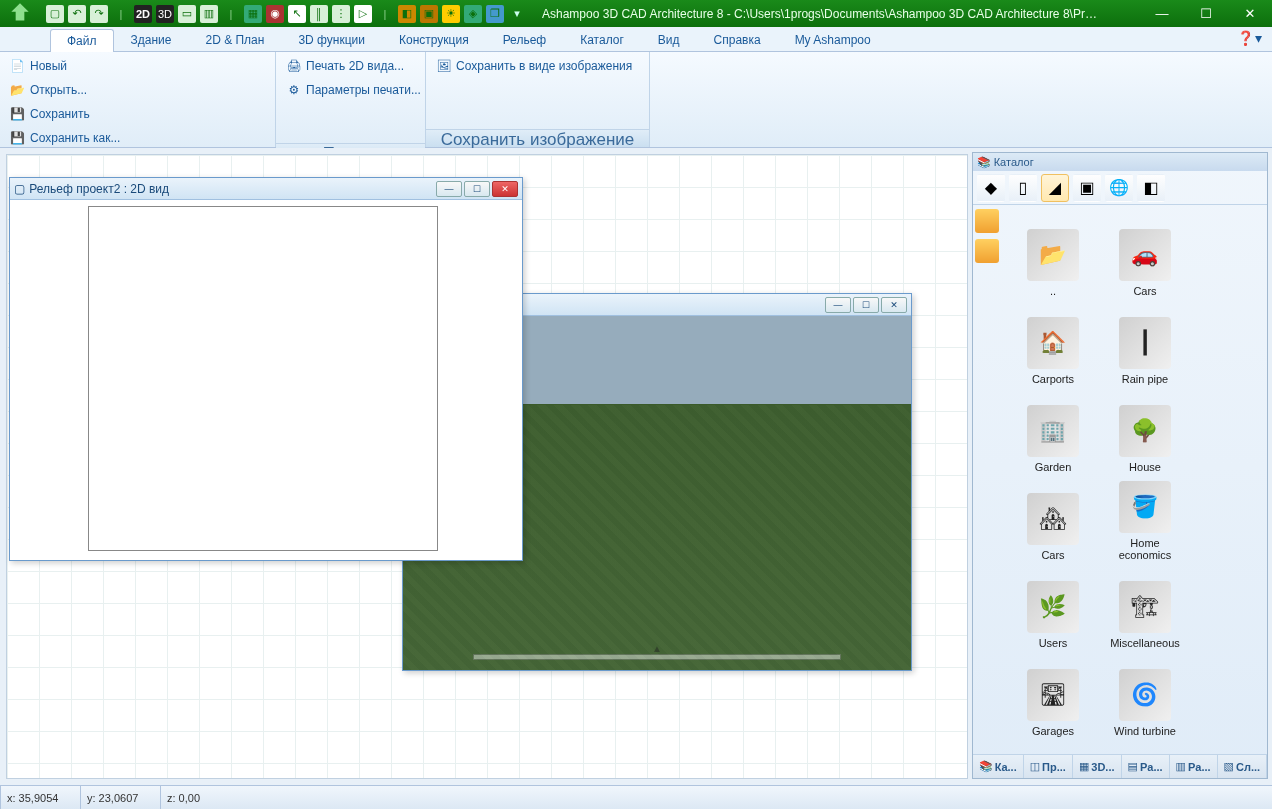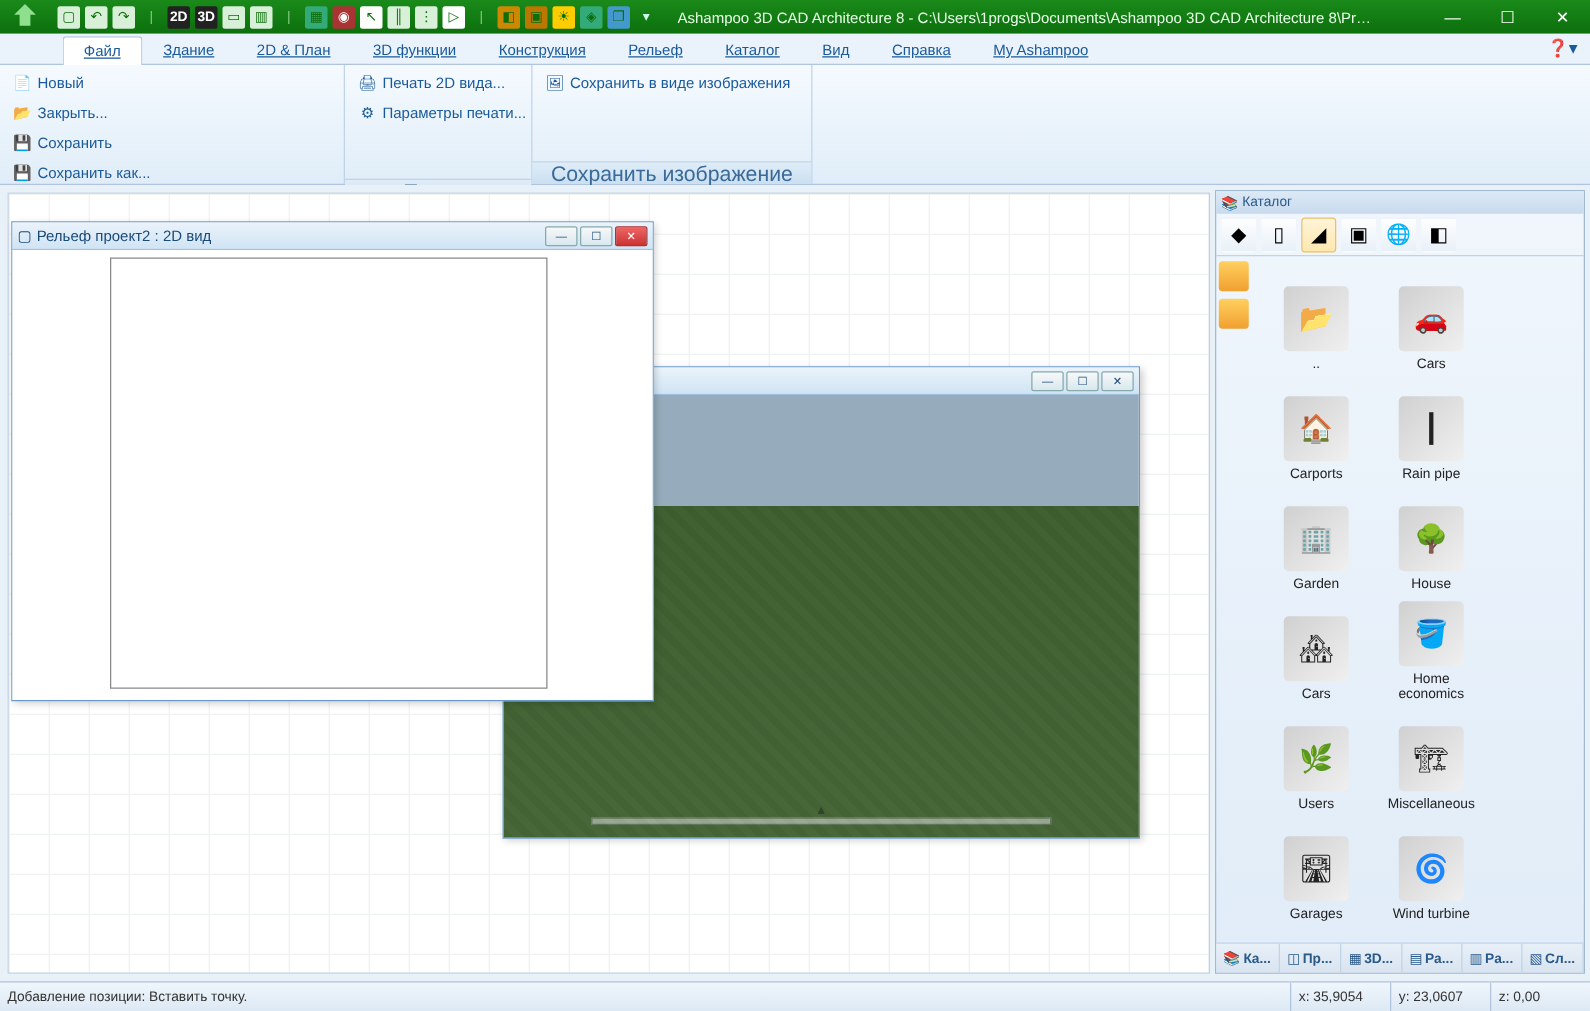--- a/index.html
+++ b/index.html
@@ -9,21 +9,21 @@
 .titlebar { height: 27px; background: linear-gradient(#1a8a1a,#0c6f0c); display: flex; align-items: center; color: #fff; font-size: 12px; position: relative; }
 .titlebar .logo { width: 40px; height: 27px; display:flex; align-items:center; justify-content:center; }
 .titlebar .qat { display:flex; align-items:center; gap:4px; padding:0 6px; }
 .titlebar .qat span { width:18px; height:18px; display:inline-flex; align-items:center; justify-content:center; font-size:11px; color:#0c6f0c; background:#d8f0d8; border-radius:2px; cursor:pointer; }
 .titlebar .title { margin-left:10px; color:#e8ffe8; font-size:12px; white-space:nowrap; overflow:hidden; text-overflow:ellipsis; max-width:560px; }
 .titlebar .winbtns { position:absolute; right:0; top:0; display:flex; }
 .titlebar .winbtns div { width:44px; height:27px; display:flex; align-items:center; justify-content:center; color:#fff; font-size:13px; cursor:pointer; }
 
 
 .ribbontabs { height:25px; background:#eaf3fb; border-bottom:1px solid #b0c4de; display:flex; align-items:flex-end; padding-left:50px; position:relative; }
-.ribbontabs .tab { padding:4px 16px; font-size:12px; color:#1a5a9a; cursor:pointer; border:1px solid transparent; border-bottom:none;text-decoration:underline; }
+.ribbontabs .tab { padding:4px 16px; font-size:12px; color:#1a5a9a; cursor:pointer; border:1px solid transparent; border-bottom:none; }
 .ribbontabs .tab.active { background:#fff; border-color:#b0c4de; color:#1a5a9a; border-radius:3px 3px 0 0; position:relative; top:1px; }
 .ribbontabs .help { position:absolute; right:10px; top:3px; font-size:14px; color:#1a5a9a; cursor:pointer; }
 
 
 .ribbon { height:96px; background:linear-gradient(#f5faff,#e0edf8); border-bottom:1px solid #b0c4de; display:flex; }
 .ribbongroup { border-right:1px solid #c0d4e8; display:flex; flex-direction:column; }
 .ribbongroup .body { flex:1; display:flex; flex-wrap:wrap; flex-direction:column; align-content:flex-start; padding:2px 4px; }
 .ribbongroup .caption { height:18px; text-align:center; font-size:17px; color:#3a6a9a; background:linear-gradient(#e0edf8,#cadff0); border-top:1px solid #c0d4e8;margin-top:39px; }
 .rbtn { height:24px; display:flex; align-items:center; gap:4px; padding:0 6px; font-size:12px; color:#1a5a9a; cursor:pointer; border-radius:3px; white-space:nowrap; }
 .rbtn .ic { width:16px; height:16px; display:inline-flex; align-items:center; justify-content:center; font-size:12px; }
@@ -76,21 +76,21 @@
     <svg width="26" height="26" viewBox="0 0 24 24">
         <path fill="#8ee08e" d="M12 2 4 10h4v8h8v-8h4z"></path>
       </svg>
   </div>
   <div class="qat">
     <span>▢</span>
     <span>↶</span>
     <span>↷</span>
     <span style="background:none;color:#8c8">|</span>
     <span style="background:#222;color:#fff;font-weight:bold">2D</span>
-    <span style="background:#222;color:#fff;font-weight:bold">3D</span>
+    <span style="background:#222;color:#fff;font-weight:normal">3D</span>
     <span>▭</span>
     <span>▥</span>
     <span style="background:none;color:#8c8">|</span>
     <span style="background:#3a7">▦</span>
     <span style="background:#a33;color:#fff">◉</span>
     <span style="background:#fff">↖</span>
     <span>║</span>
     <span>⋮</span>
     <span style="background:#fff">▷</span>
     <span style="background:none;color:#8c8">|</span>
@@ -125,21 +125,21 @@
 
 <div class="ribbon">
   <div class="ribbongroup" style="width:276px">
     <div class="body">
       <div class="rbtn">
           <span class="ic">📄</span>
           <span>Новый</span>
         </div>
       <div class="rbtn">
           <span class="ic">📂</span>
-          <span>Закрыть...</span>
+          <span>Открыть...</span>
         </div>
       <div class="rbtn">
           <span class="ic">💾</span>
           <span>Сохранить</span>
         </div>
       <div class="rbtn">
           <span class="ic">💾</span>
           <span>Сохранить как...</span>
         </div>
       <div class="rbtn">
@@ -293,17 +293,16 @@
       <span>◫<b>Пр...</b></span>
       <span>▦<b>3D...</b></span>
       <span>▤<b>Pa...</b></span>
       <span>▥<b>Pa...</b></span>
       <span>▧<b>Сл...</b></span>
     </div>
   </div>
 </div>
 
 <div class="status">
-  <div class="msg">Добавление позиции: Вставить точку.</div>
   <div class="coord">x: 35,9054</div>
   <div class="coord">y: 23,0607</div>
   <div class="coord">z: 0,00</div>
 </div>
 
 </body></html>

